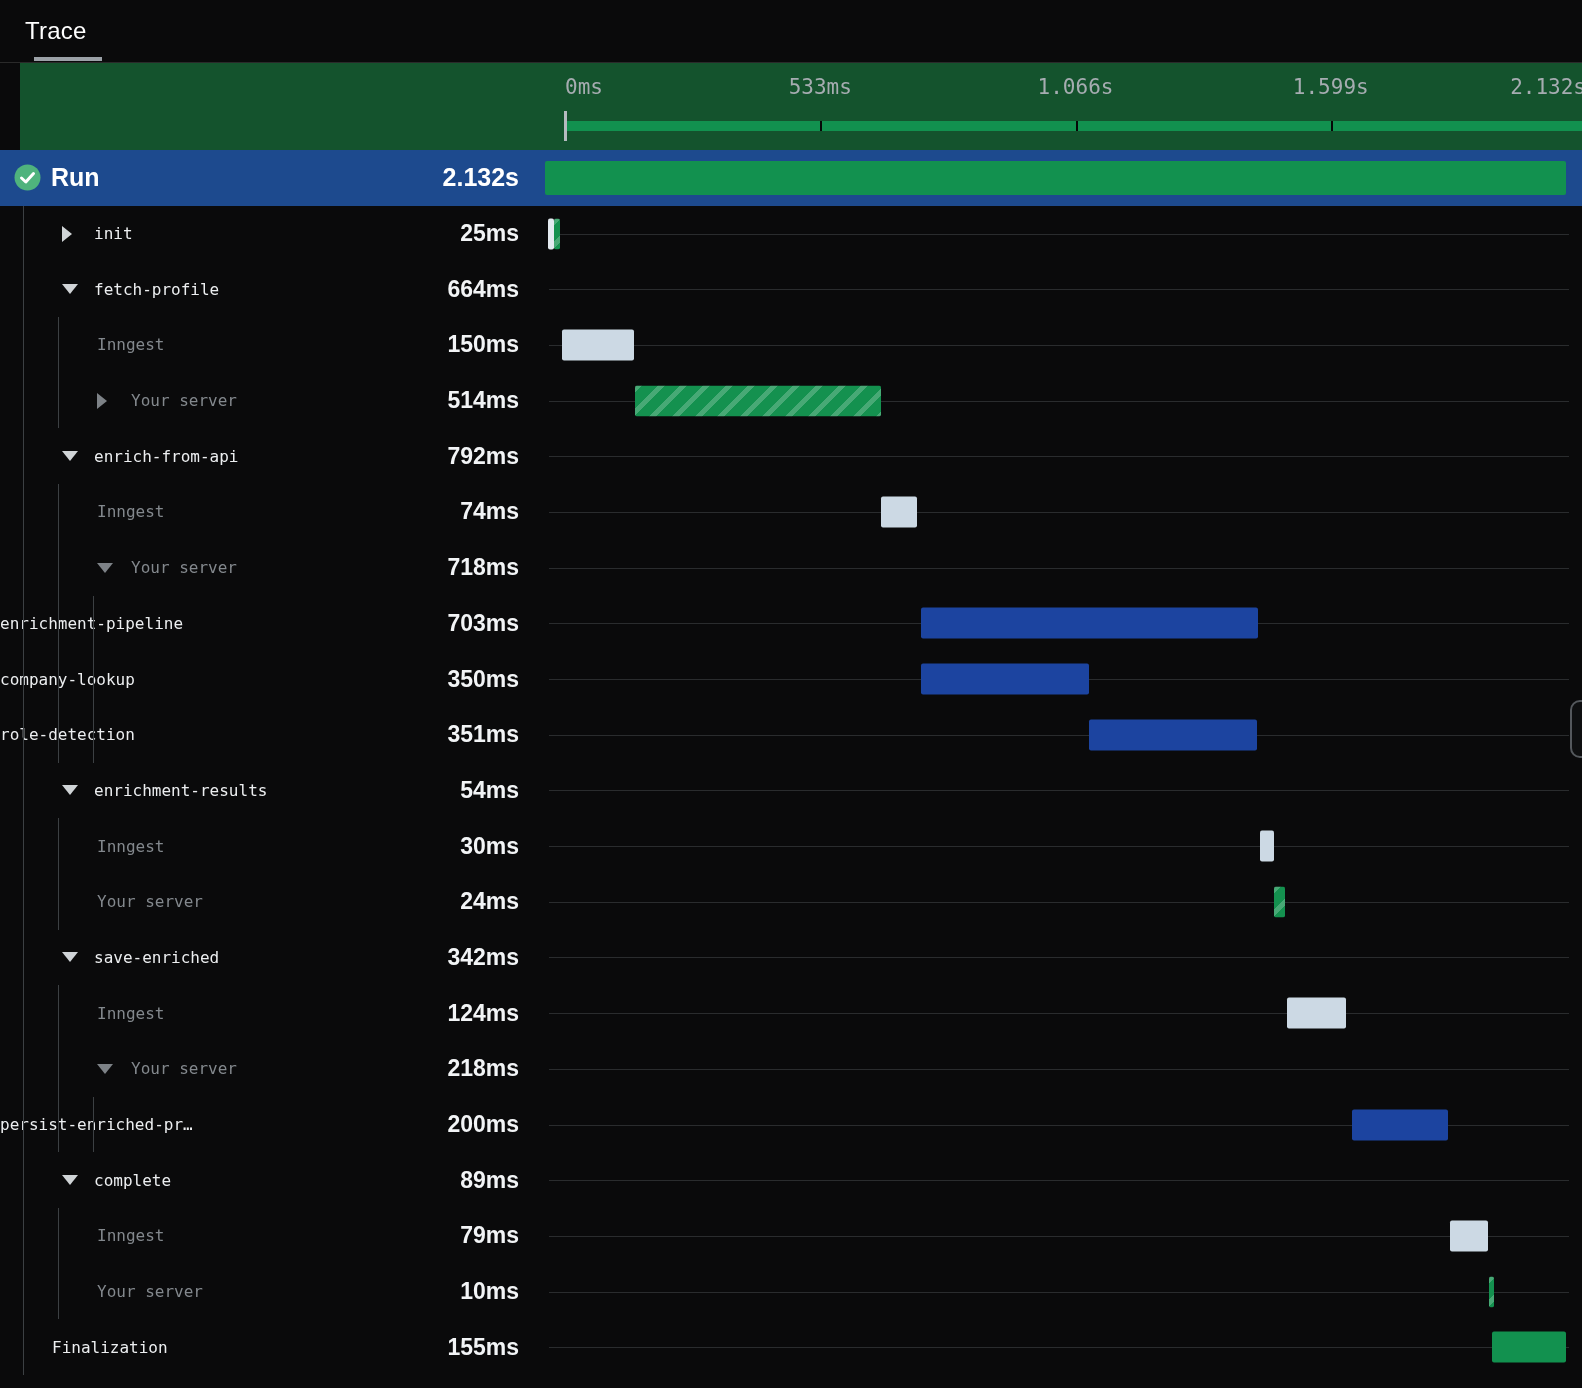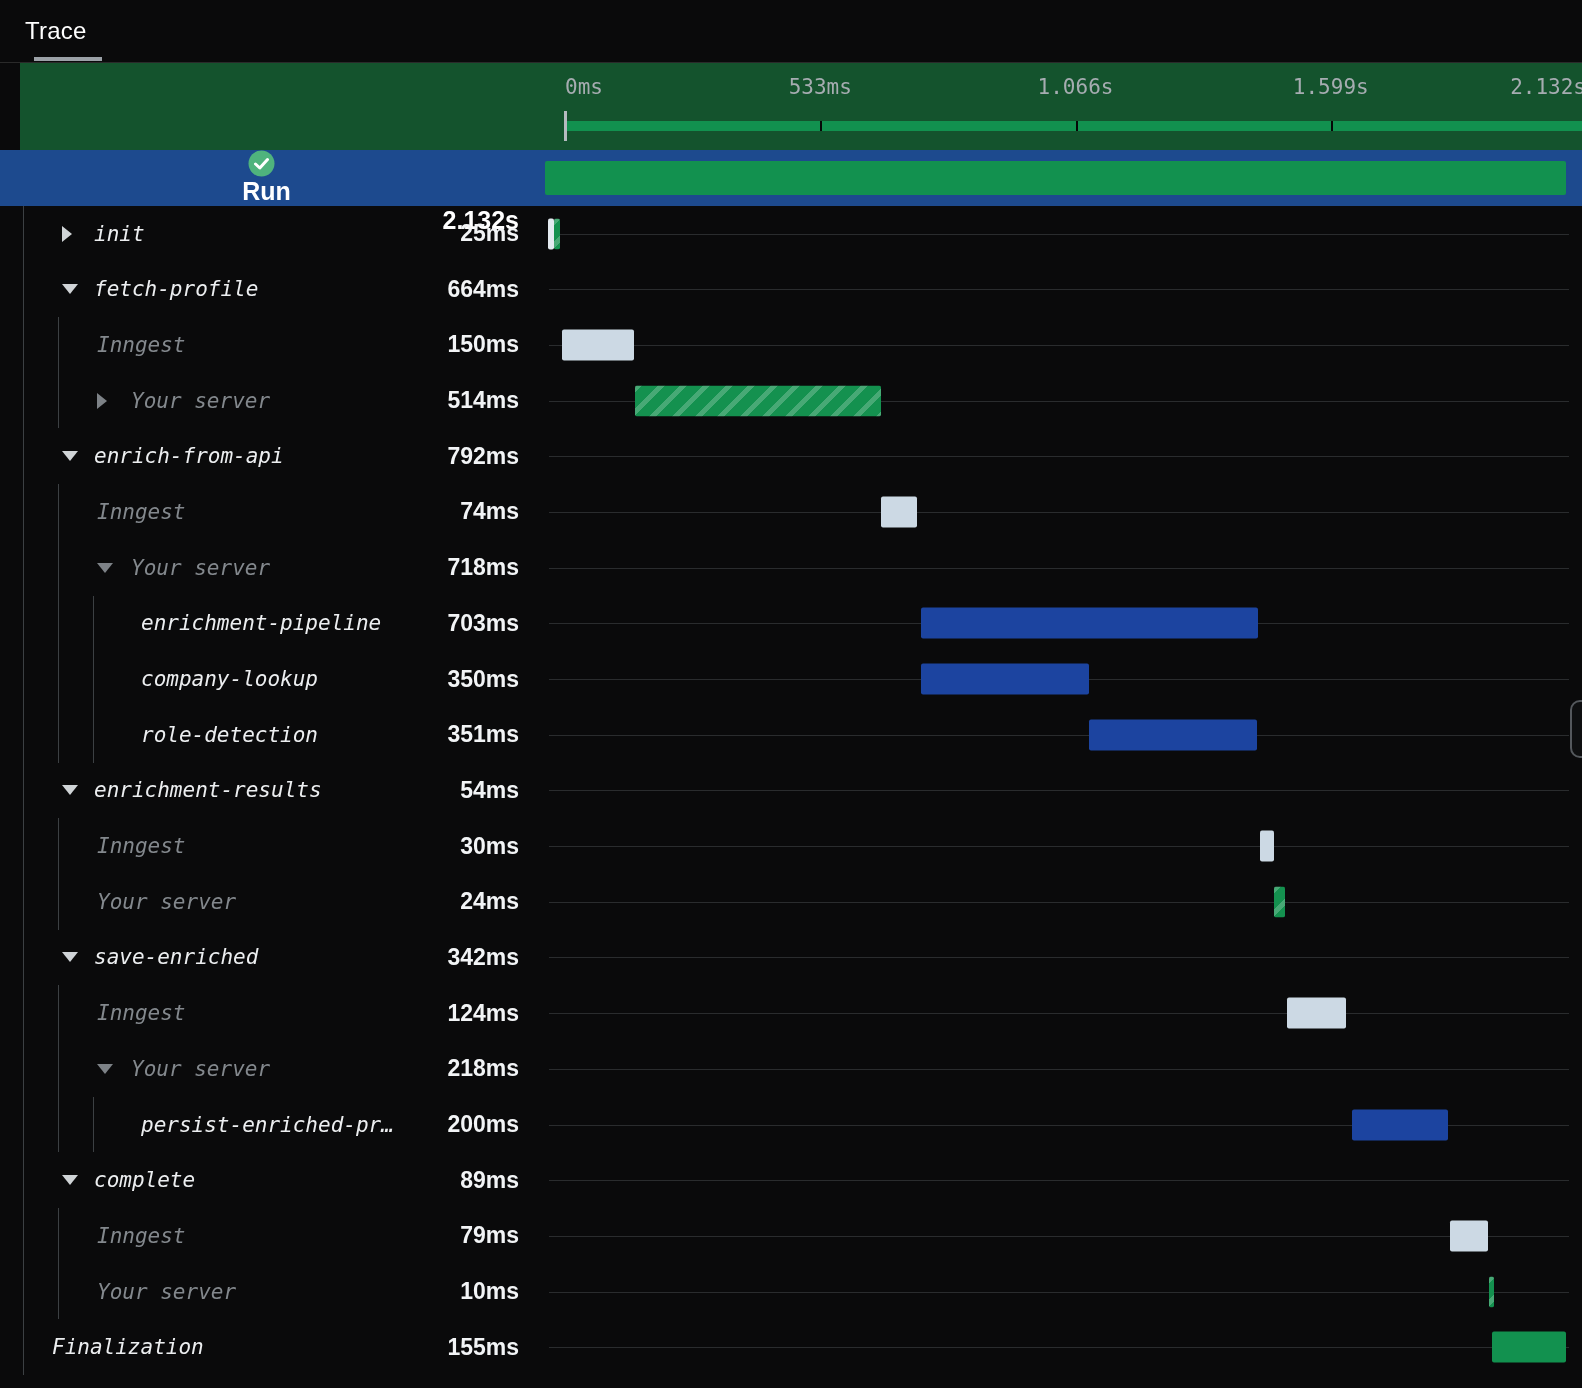--- a/index.html
+++ b/index.html
@@ -51,45 +51,45 @@
   .bar.solid { background:#12914f; }
   .bar.server {
     background-color:#14914f;
     background-image:repeating-linear-gradient(135deg, rgba(255,255,255,.22) 0 5px, transparent 5px 16px);
   }
 
   .guide { position:absolute; top:0; bottom:0; width:1px; background:#3c4043; }
 
   .name {
     font-family:"DejaVu Sans Mono", monospace;
-    font-size:21px; color:#eceef0; white-space:nowrap;font-style:italic;
+    font-size:16px; color:#eceef0; white-space:nowrap;
   }
   .row.dim .name { color:#83888d; }
   .dur {
     margin-left:auto; font-size:23px; font-weight:bold;
     color:#f2f4f6; white-space:nowrap;
   }
 
   .lvl0 .left { padding-left:52px; }
   .lvl1 .left { padding-left:62px; }
   .lvl2 .left { padding-left:97px; }
   .lvl2.no-caret .left { }
-  .lvl3 .left { padding-left:141px; }
+  .lvl3 .left { }
 
   .caret { width:20px; height:16px; margin-right:12px; flex:none; display:flex; align-items:center; }
   .lvl2 .caret { margin-right:14px; }
   .caret i { display:block; width:0; height:0; }
   .caret.down  i { border-left:8px solid transparent; border-right:8px solid transparent; border-top:10px solid #d0d4d7; }
   .caret.right i { border-top:8px solid transparent; border-bottom:8px solid transparent; border-left:10px solid #d0d4d7; }
   .row.dim .caret.down  i { border-top-color:#7d8287; }
   .row.dim .caret.right i { border-left-color:#7d8287; }
 
   
   .run-row { background:#1d4a8e; }
-  .run-row .left { padding-left:14px;flex-direction:column; }
+  .run-row .left { padding-left:14px; }
   .runcheck { width:27px; height:27px; margin-right:10px; flex:none; }
   .runname { font-size:25px; font-weight:bold; color:#ffffff; }
   .run-row .dur { font-size:25px; color:#ffffff; }
   .run-bar { left:0; width:100%; height:34px; background:#12914f; border-radius:2px; }
 
   
   .edge-handle {
     position:absolute; right:-10px; top:700px; width:22px; height:58px;
     border:2px solid #54585c; border-radius:10px; background:#0e0f10; box-sizing:border-box;
   }

